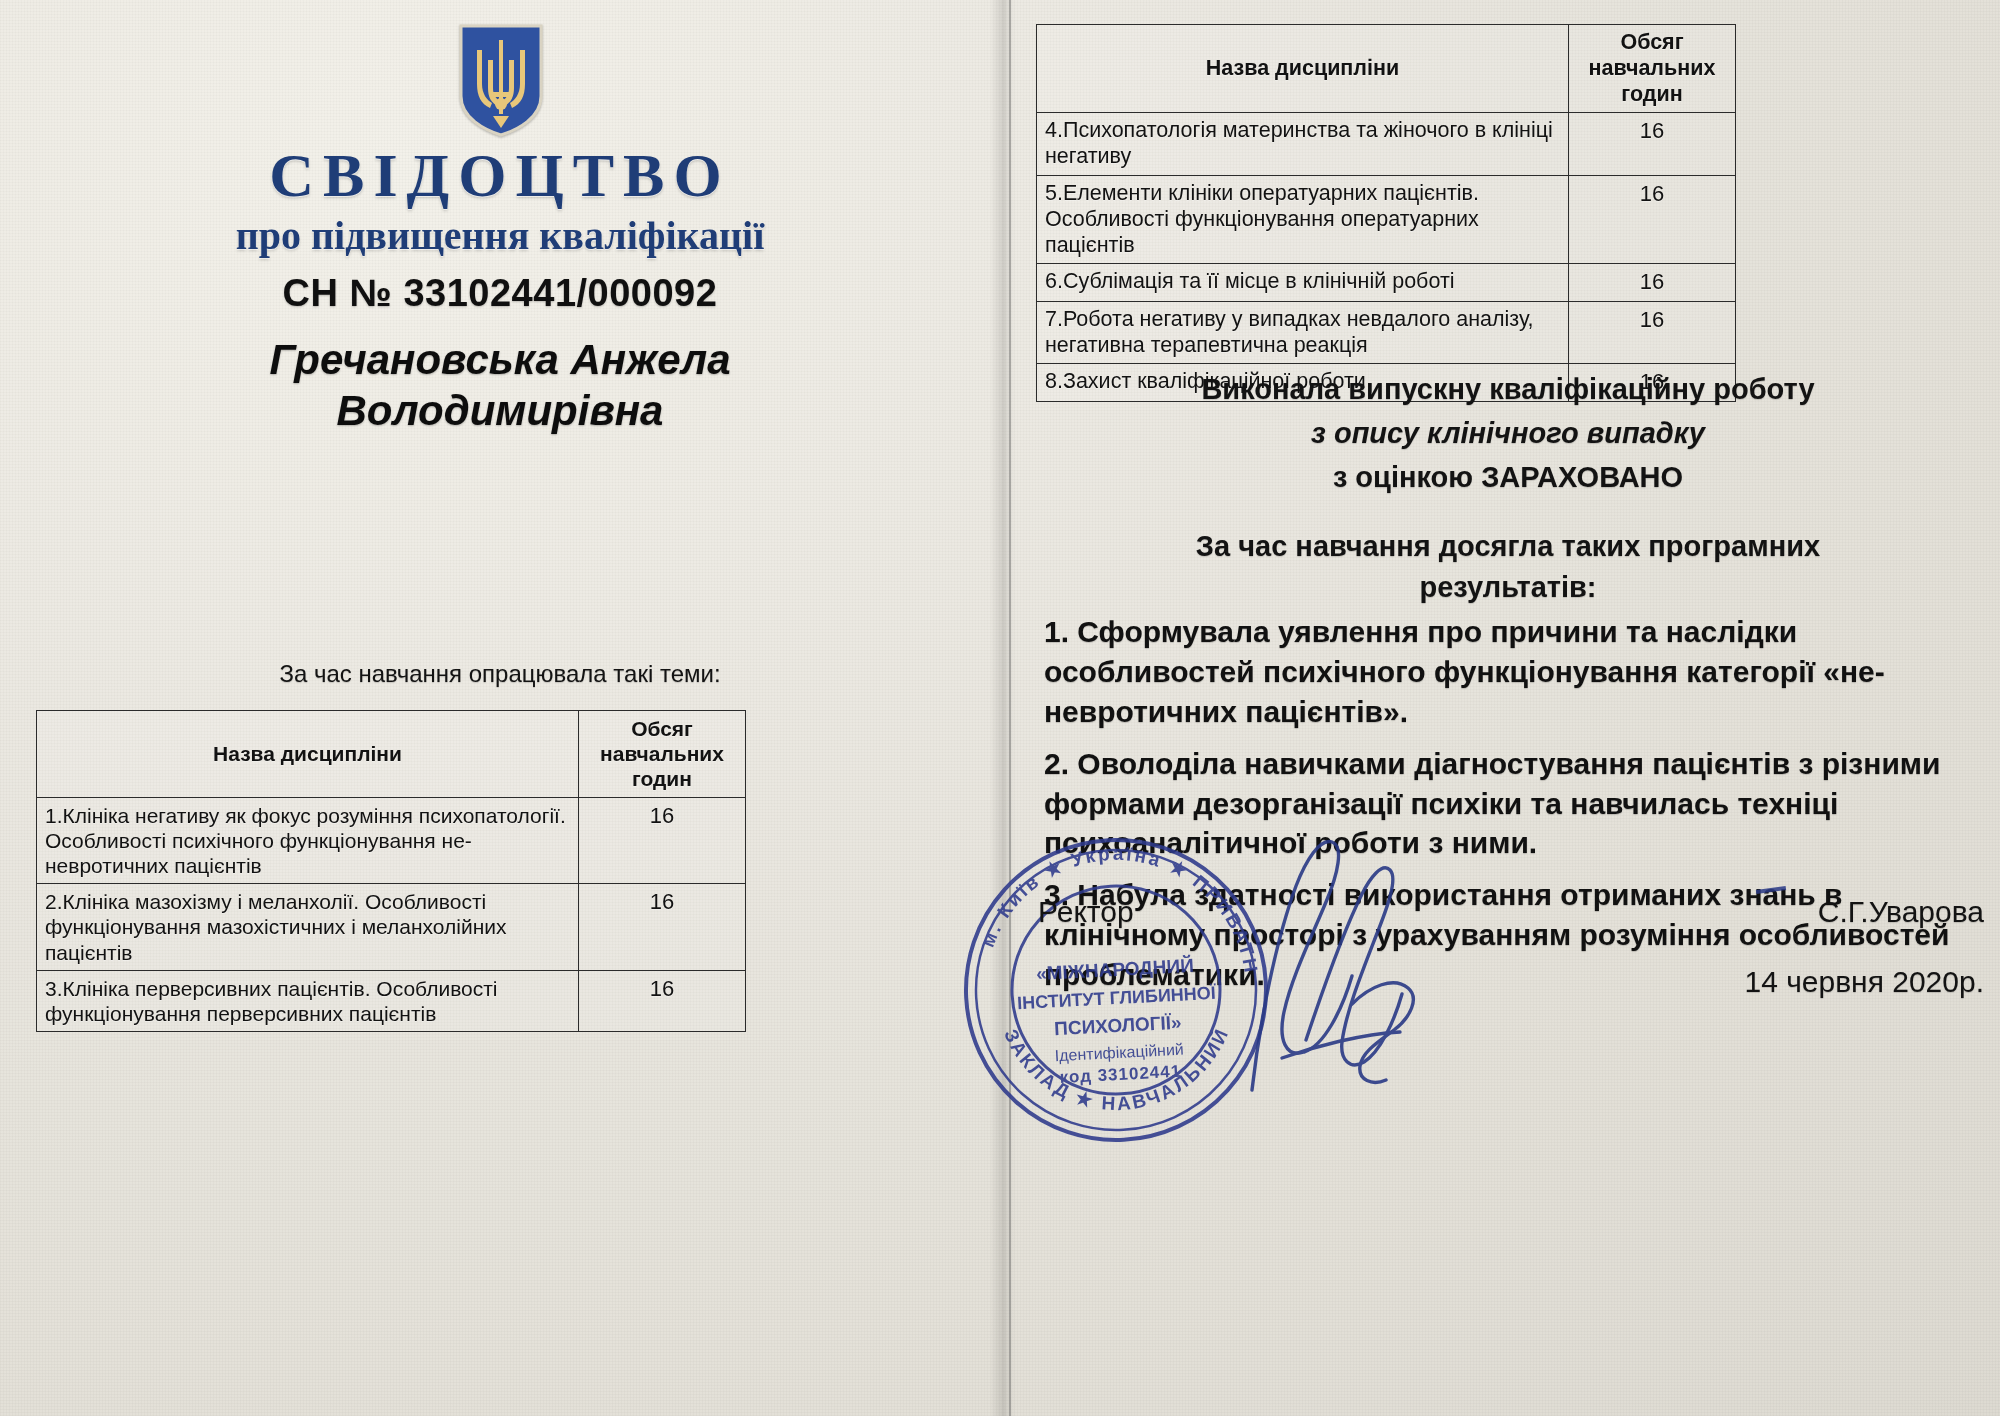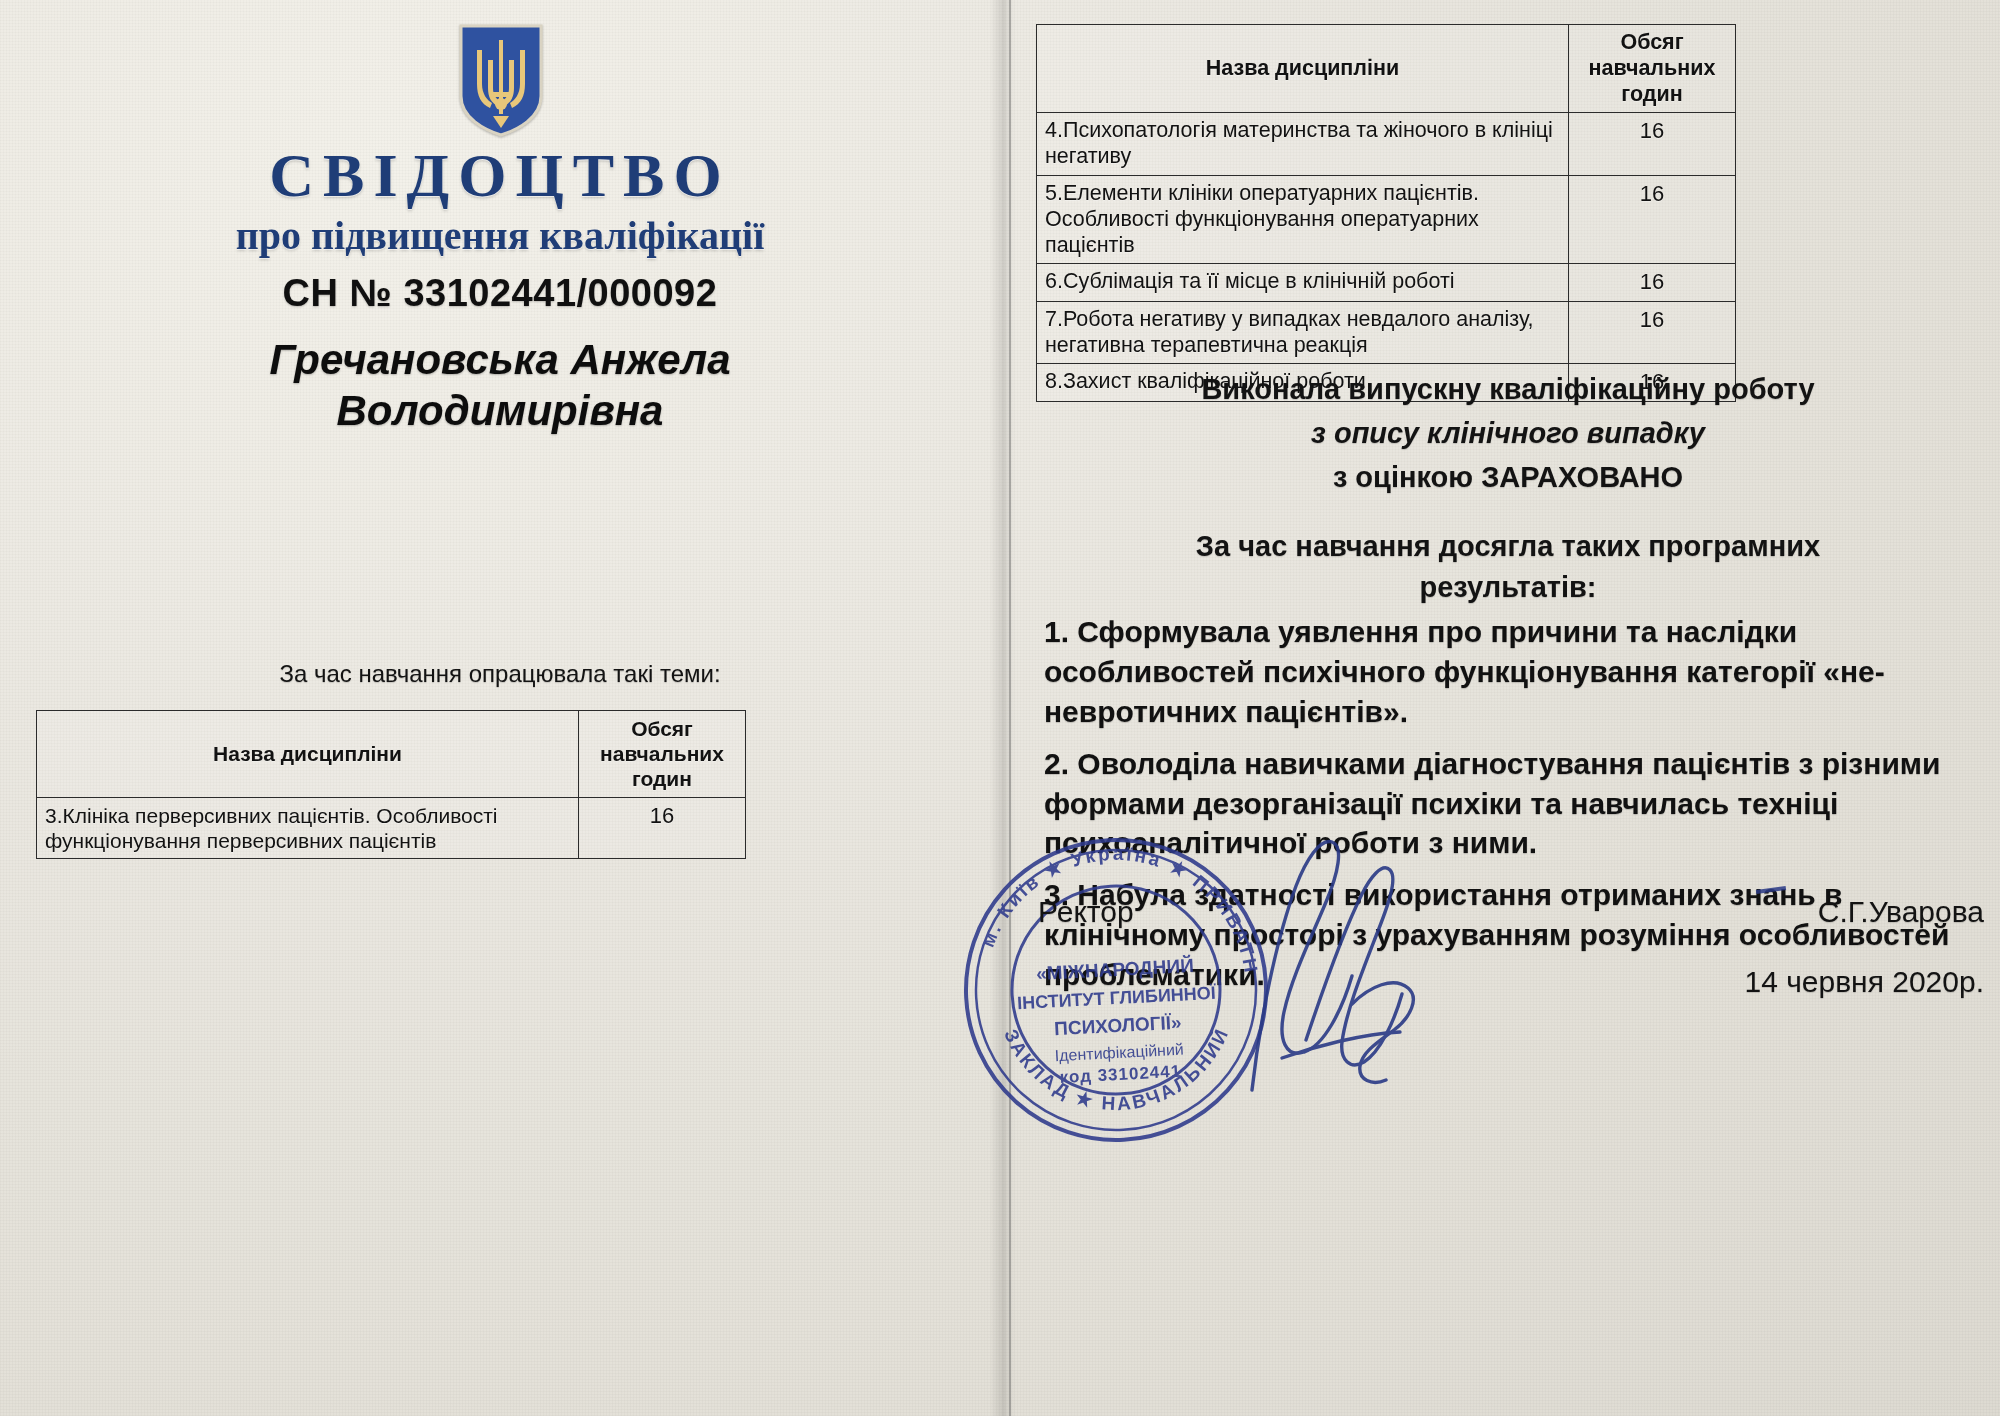--- a/index.html
+++ b/index.html
@@ -177,20 +177,28 @@
           <tr>
             <th>Назва дисципліни</th>
             <th class="hours">
               <div>Обсяг</div>
               <div>навчальних</div>
               <div>годин</div>
             </th>
           </tr>
         </thead>
         <tbody>
+          <tr>
+            <td>1.Клініка негативу як фокус розуміння психопатології. Особливості психічного функціонування не-невротичних пацієнтів</td>
+            <td class="hours">16</td>
+          </tr>
+          <tr>
+            <td>2.Клініка мазохізму і меланхолії. Особливості функціонування мазохістичних і меланхолійних пацієнтів</td>
+            <td class="hours">16</td>
+          </tr>
           <tr>
             <td>3.Клініка перверсивних пацієнтів. Особливості функціонування перверсивних пацієнтів</td>
             <td class="hours">16</td>
           </tr>
         </tbody>
       </table>
     </div>
   </div>
 
   <div class="right">

